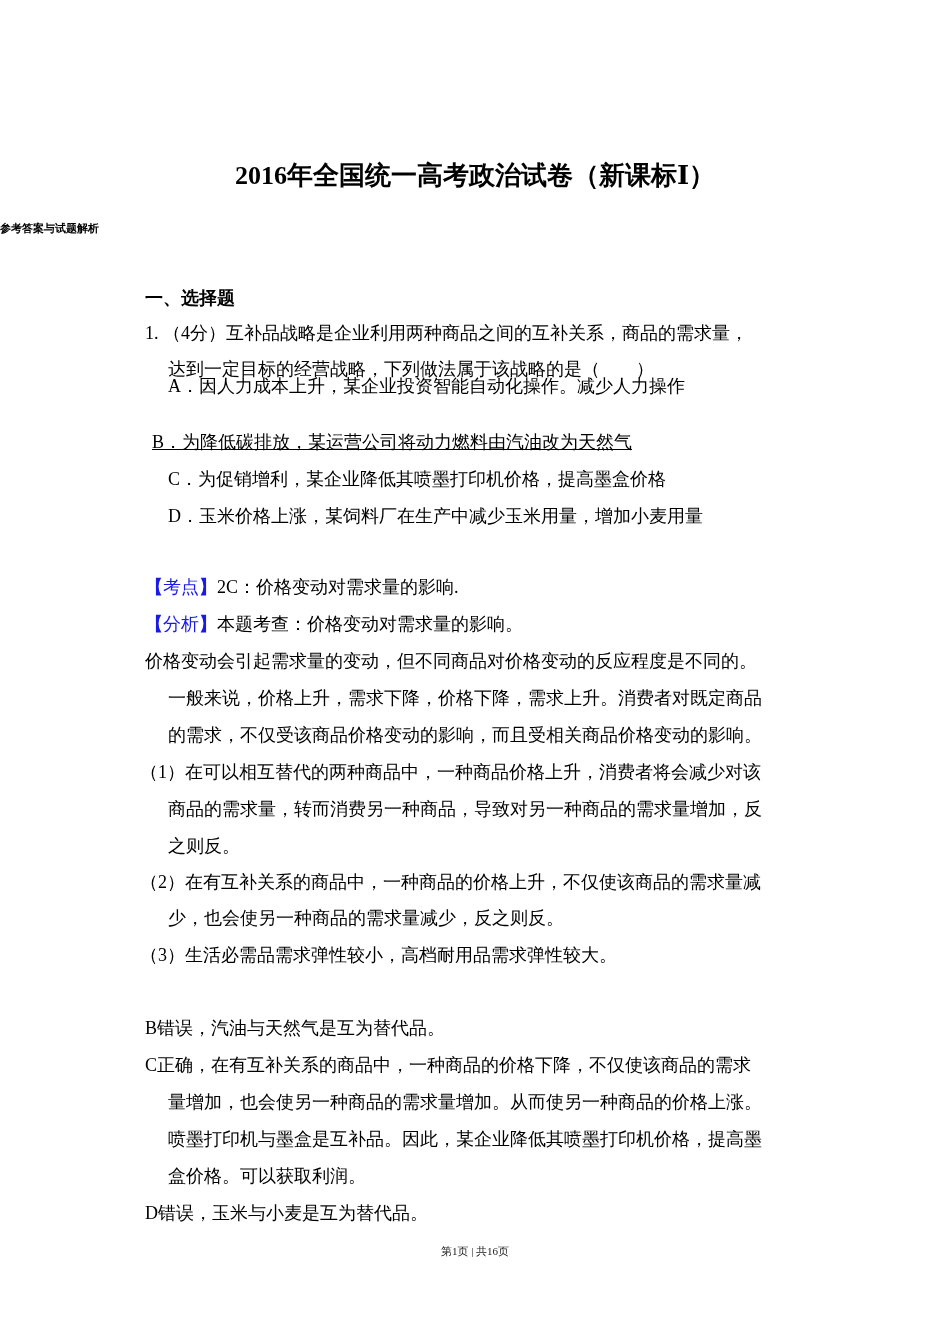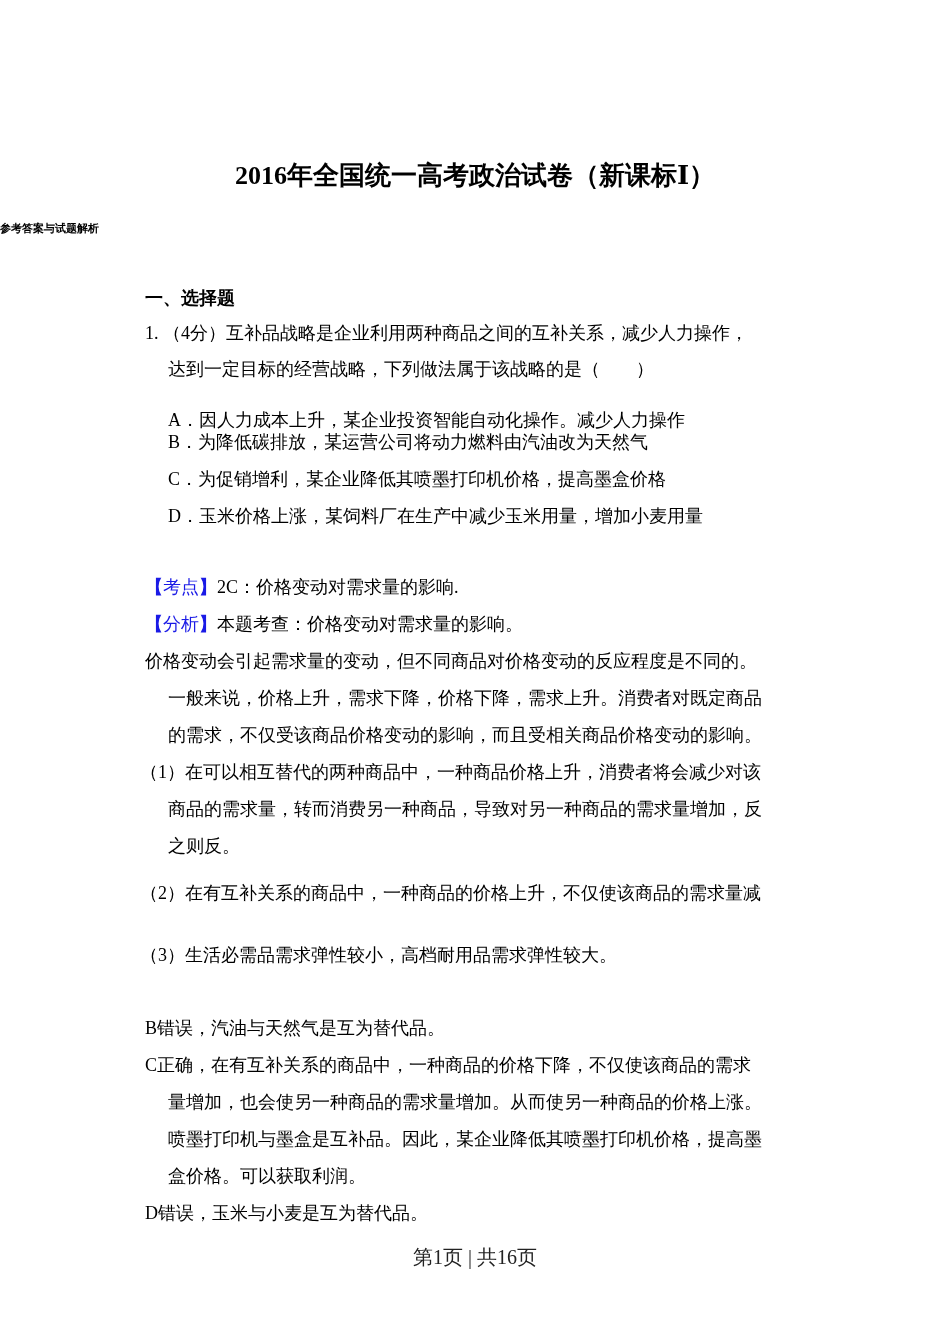--- a/index.html
+++ b/index.html
@@ -56,43 +56,43 @@
     }
     .tag .br {
       font-weight: bold;
     }
     .footer {
       position: absolute;
       top: 1244px;
       left: 0;
       width: 950px;
       text-align: center;
-      font-size: 20px;
+      font-size: 11px;
       color: #222;
     }
   </style>
 </head>
 <body>
 
 <div class="page">
 
   <div class="title">2016年全国统一高考政治试卷（新课标Ⅰ）</div>
   <div class="subtitle">参考答案与试题解析</div>
 
   <div class="line section-head" style="top:286px; left:145px;">一、选择题</div>
 
   <div class="line" style="top:321px; left:145px;">
-    <span>1.</span>&nbsp;<span>（4分）互补品战略是企业利用两种商品之间的互补关系，减少人力操作，</span>
+    <span>1.</span>&nbsp;<span>（4分）互补品战略是企业利用两种商品之间的互补关系，商品的需求量，</span>
   </div>
   <div class="line" style="top:357px; left:168px;">达到一定目标的经营战略，下列做法属于该战略的是（　　）</div>
 
-  <div class="line" style="top:408px; left:168px;font-family:Liberation Serif, serif;">
+  <div class="line" style="top:374px; left:168px;font-family:Liberation Serif, serif;">
     <span>A．</span><span>因人力成本上升，某企业投资智能自动化操作。减少人力操作</span>
   </div>
-  <div class="line" style="top:430px; left:168px;">
+  <div class="line" style="top:430px; left:152px;text-decoration:underline;">
     <span>B．</span><span>为降低碳排放，某运营公司将动力燃料由汽油改为天然气</span>
   </div>
   <div class="line" style="top:467px; left:168px;">
     <span>C．</span><span>为促销增利，某企业降低其喷墨打印机价格，提高墨盒价格</span>
   </div>
   <div class="line" style="top:504px; left:168px;">
     <span>D．</span><span>玉米价格上涨，某饲料厂在生产中减少玉米用量，增加小麦用量</span>
   </div>
 
   <div class="line" style="top:575px; left:145px;">
@@ -102,21 +102,22 @@
   <div class="line" style="top:612px; left:145px;">
     <span class="tag"><span class="br">【</span><span>分析</span><span class="br">】</span></span><span>本题考查：价格变动对需求量的影响。</span>
   </div>
 
   <div class="line" style="top:649px; left:145px;">价格变动会引起需求量的变动，但不同商品对价格变动的反应程度是不同的。</div>
   <div class="line" style="top:723px; left:168px;">的需求，不仅受该商品价格变动的影响，而且受相关商品价格变动的影响。</div>
   <div class="line" style="top:686px; left:168px;">一般来说，价格上升，需求下降，价格下降，需求上升。消费者对既定商品</div>
   <div class="line" style="top:760px; left:140px;">（1）在可以相互替代的两种商品中，一种商品价格上升，消费者将会减少对该</div>
   <div class="line" style="top:797px; left:168px;">商品的需求量，转而消费另一种商品，导致对另一种商品的需求量增加，反</div>
   <div class="line" style="top:834px; left:168px;">之则反。</div>
-  <div class="line" style="top:870px; left:140px;margin-top:11px;">（2）在有互补关系的商品中，一种商品的价格上升，不仅使该商品的需求量减</div>
+  <div class="line" style="top:870px; left:140px;">（2）在有互补关系的商品中，一种商品的价格上升，不仅使该商品的需求量减</div>
+  <div class="line" style="top:906px; left:168px;">少，也会使另一种商品的需求量减少，反之则反。</div>
   <div class="line" style="top:943px; left:140px;">（3）生活必需品需求弹性较小，高档耐用品需求弹性较大。</div>
 
 
   <div class="line" style="top:1016px; left:145px;">B错误，汽油与天然气是互为替代品。</div>
   <div class="line" style="top:1053px; left:145px;text-align:right;">C正确，在有互补关系的商品中，一种商品的价格下降，不仅使该商品的需求</div>
   <div class="line" style="top:1090px; left:168px;">量增加，也会使另一种商品的需求量增加。从而使另一种商品的价格上涨。</div>
   <div class="line" style="top:1127px; left:168px;">喷墨打印机与墨盒是互补品。因此，某企业降低其喷墨打印机价格，提高墨</div>
   <div class="line" style="top:1164px; left:168px;">盒价格。可以获取利润。</div>
   <div class="line" style="top:1201px; left:145px;">D错误，玉米与小麦是互为替代品。</div>
 

